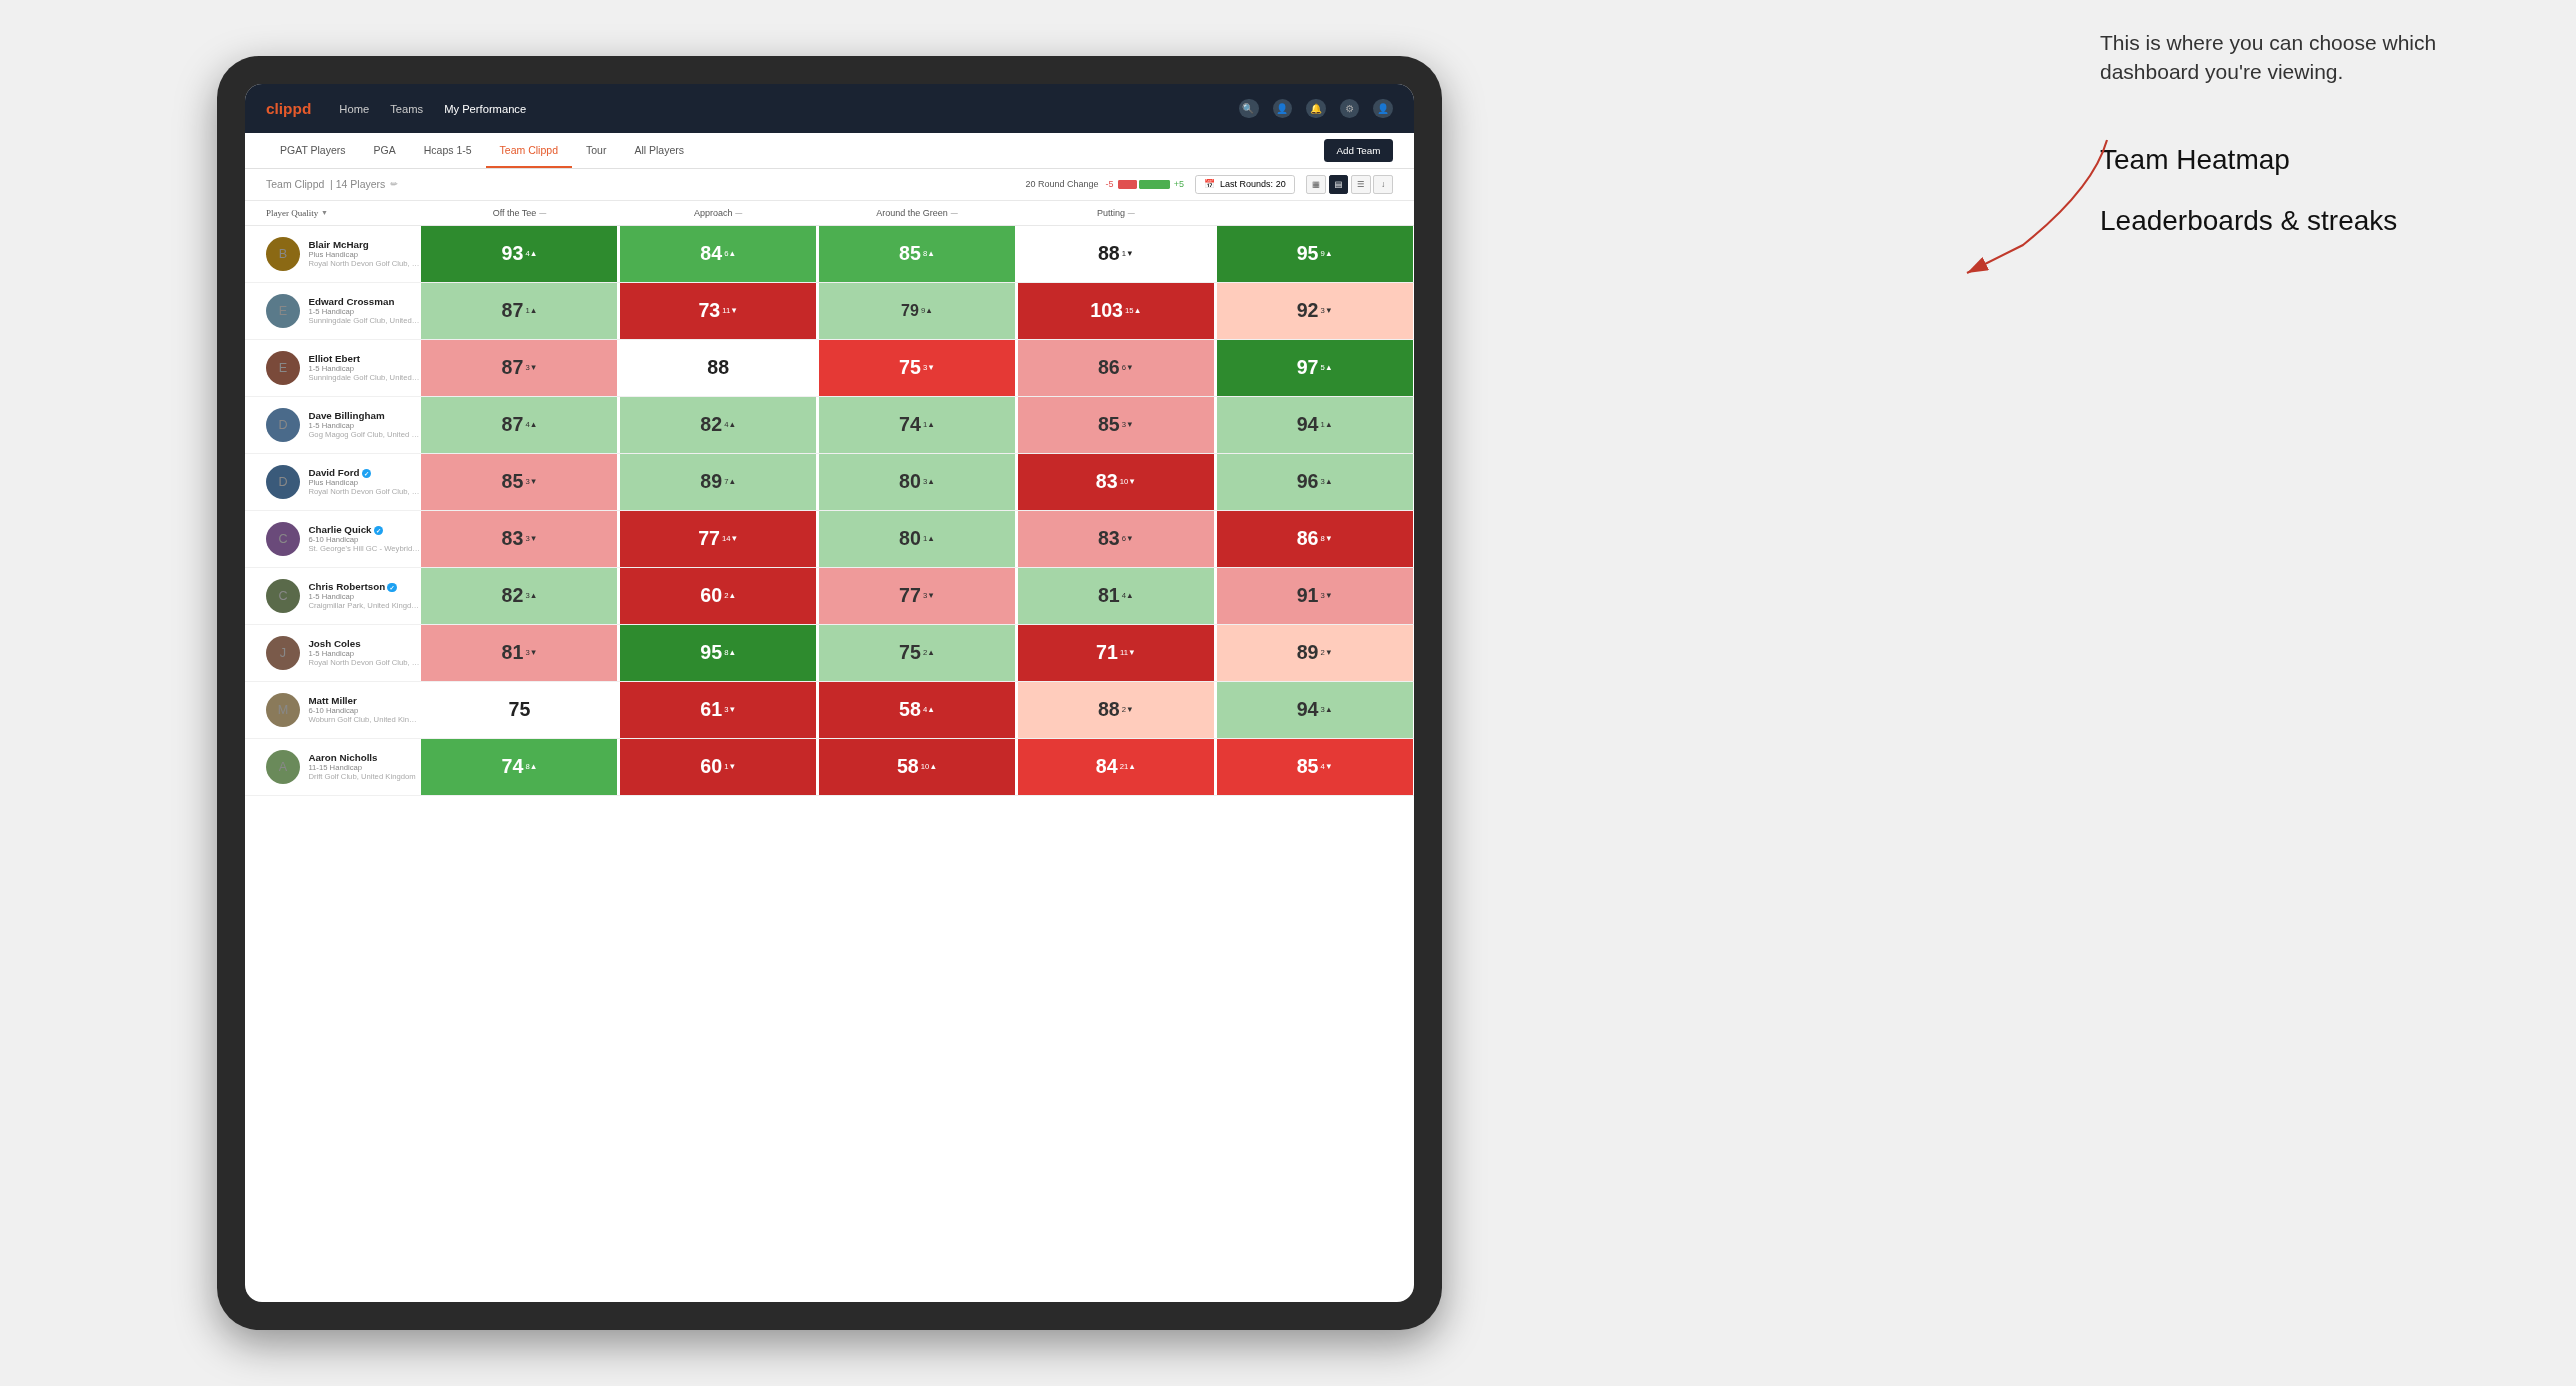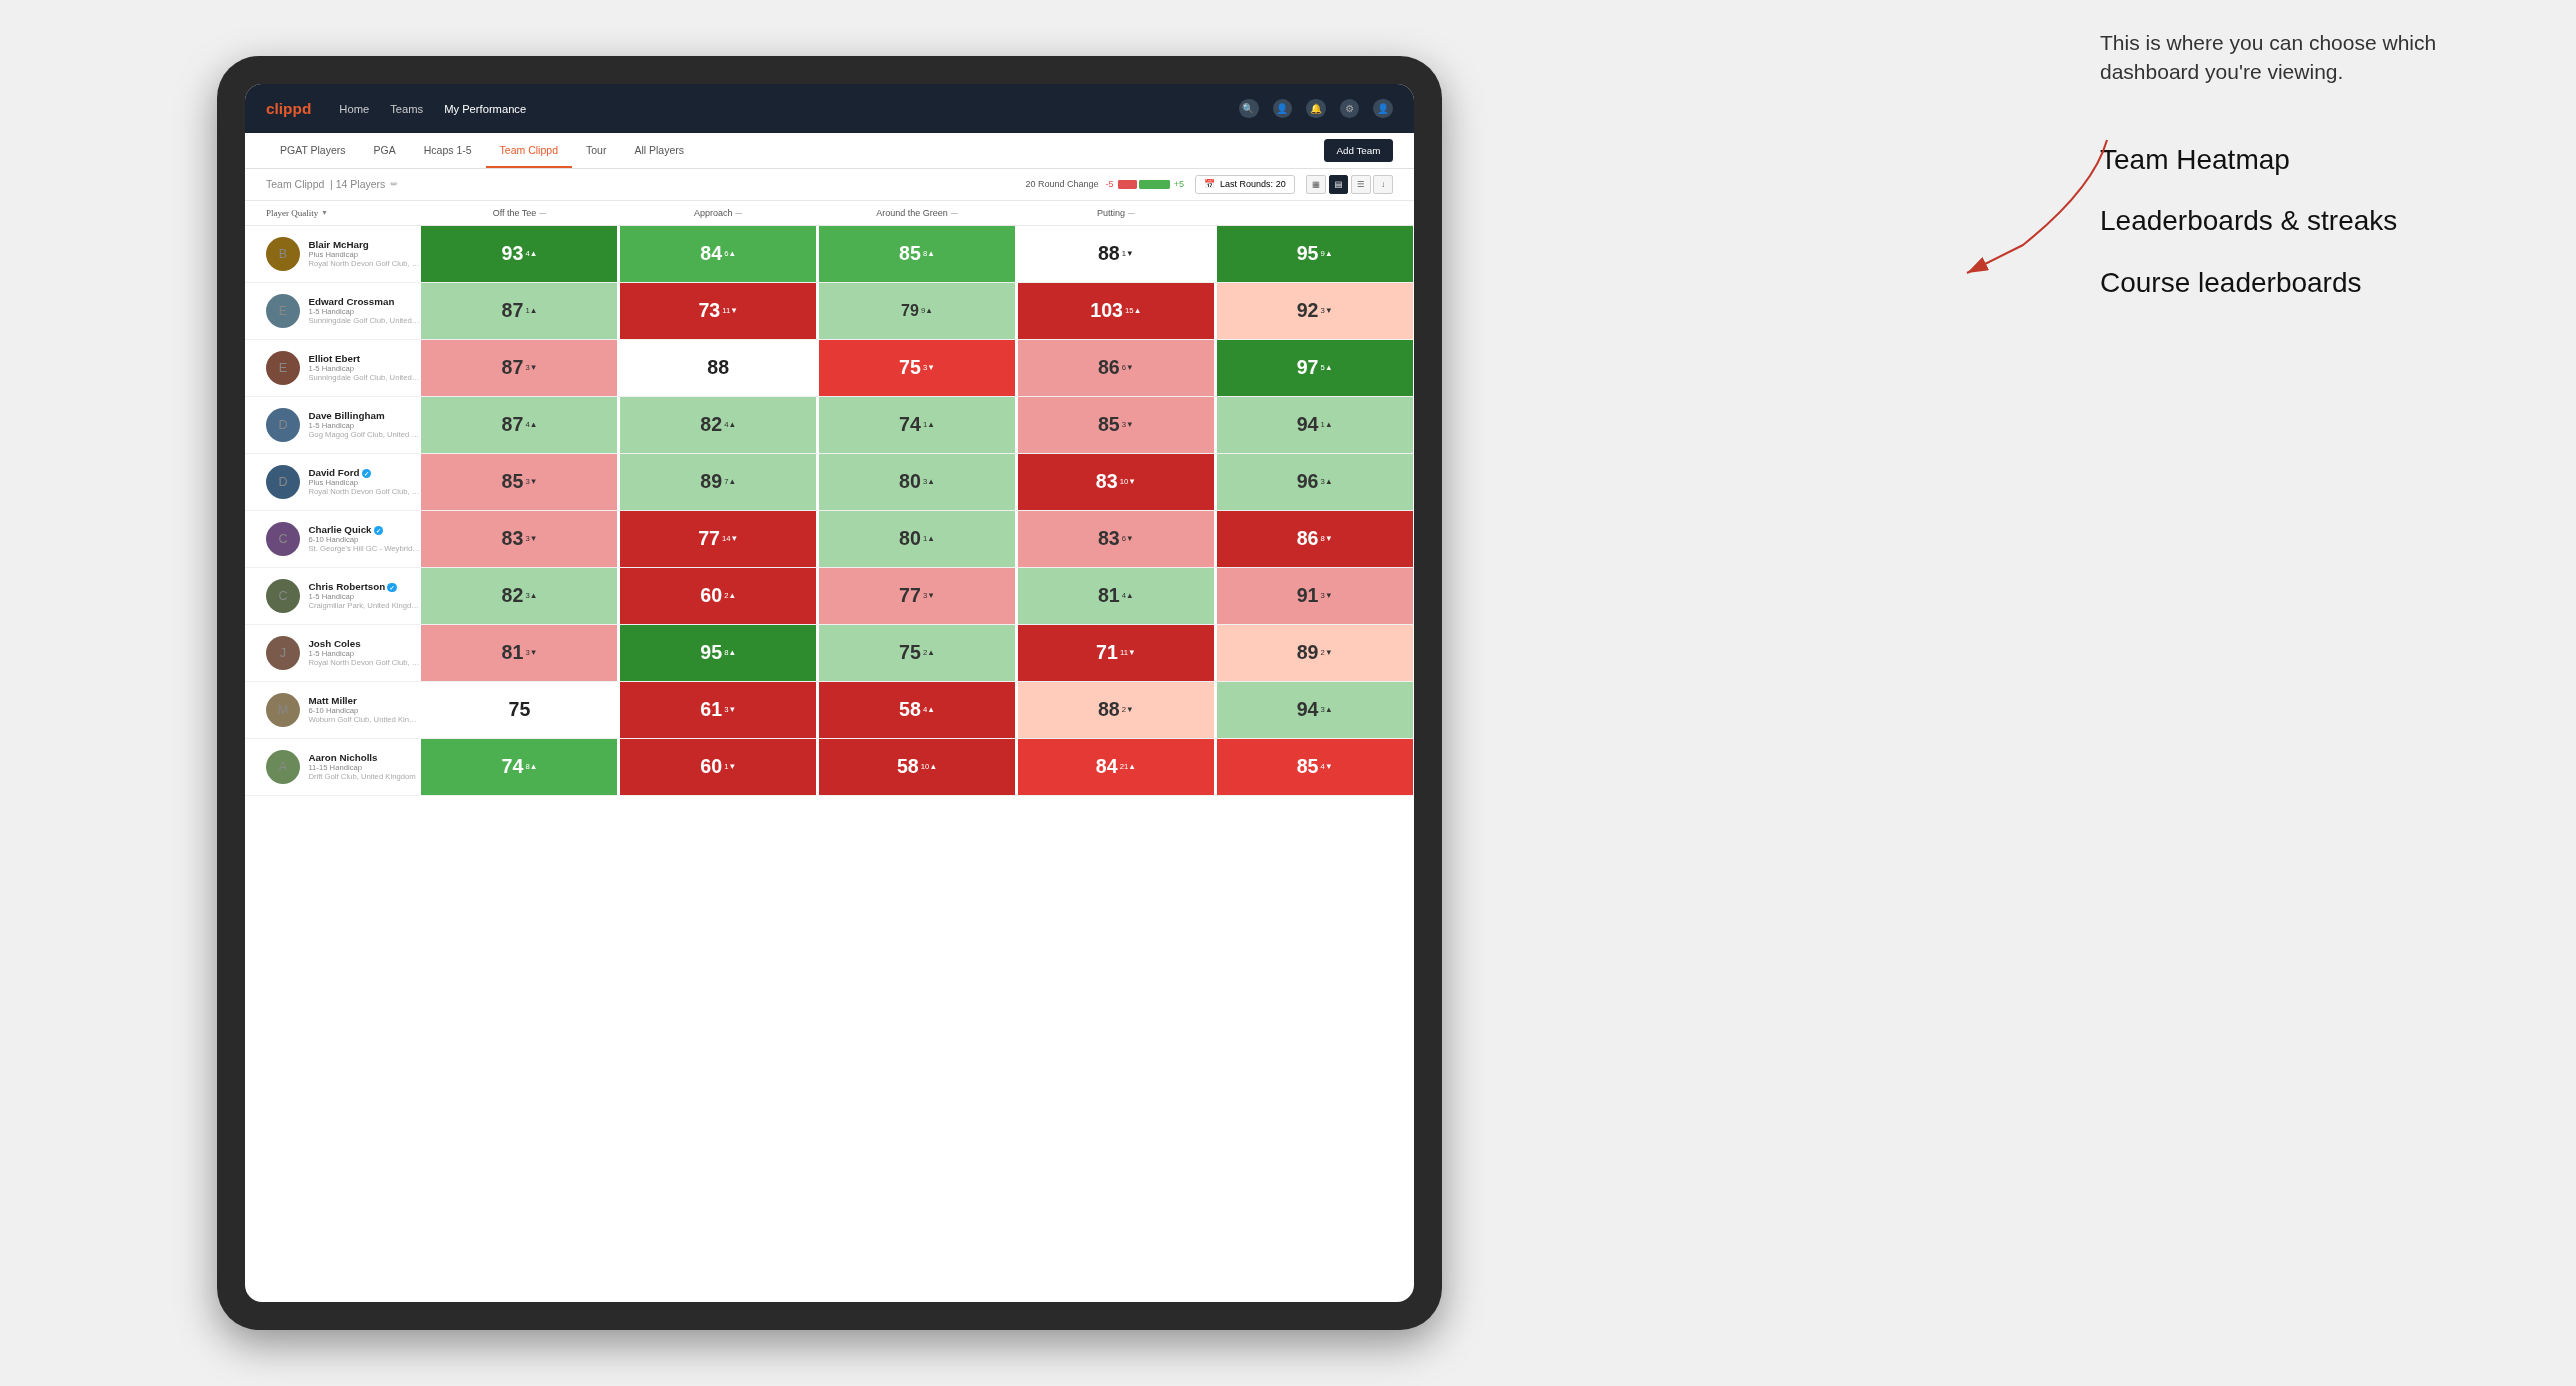--- a/index.html
+++ b/index.html
@@ -337,21 +337,20 @@
     }
   </style>
 </head>
 <body>
 
 <div class="annotation-area">
   <p class="annotation-text">This is where you can choose which dashboard you're viewing.</p>
   <ul class="annotation-list" id="annotation-list">
       <li>Team Heatmap</li>
       <li>Leaderboards &amp; streaks</li>
-      <li>Course leaderboards</li>
     </ul>
 </div>
 
 <svg class="arrow-container" style="position:absolute;top:133px;right:455px;width:224px;height:154px;" viewBox="0 0 320 220">
   <defs>
     <marker id="arrowhead" markerWidth="10" markerHeight="7" refX="10" refY="3.5" orient="auto">
       <polygon points="0 0, 10 3.5, 0 7" fill="#c0392b"></polygon>
     </marker>
   </defs>
   <path d="M 300 10 Q 280 80 180 160 L 100 200" fill="none" stroke="#c0392b" stroke-width="3" marker-end="url(#arrowhead)"></path>

